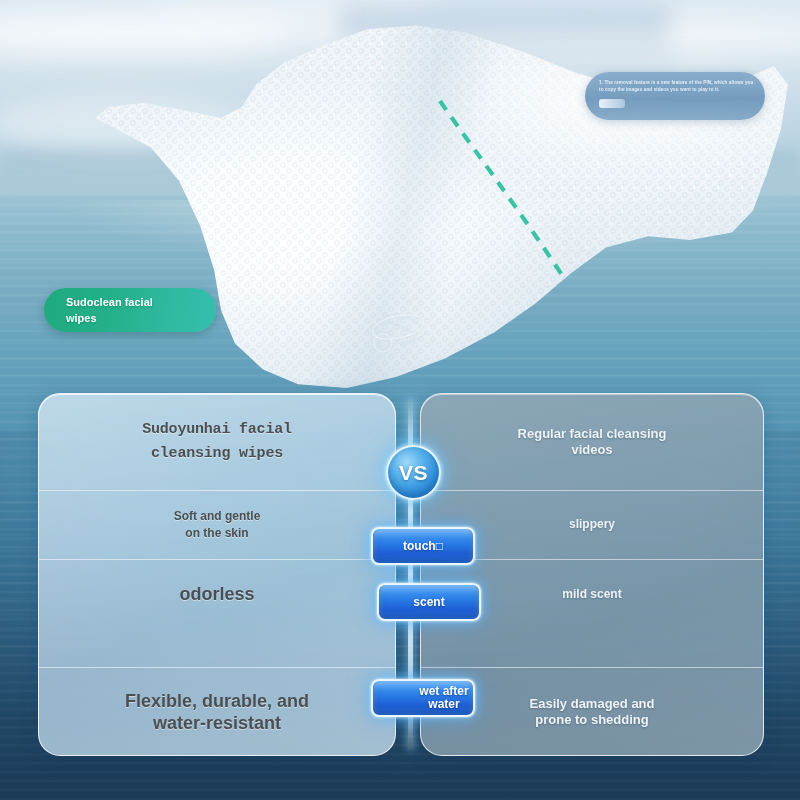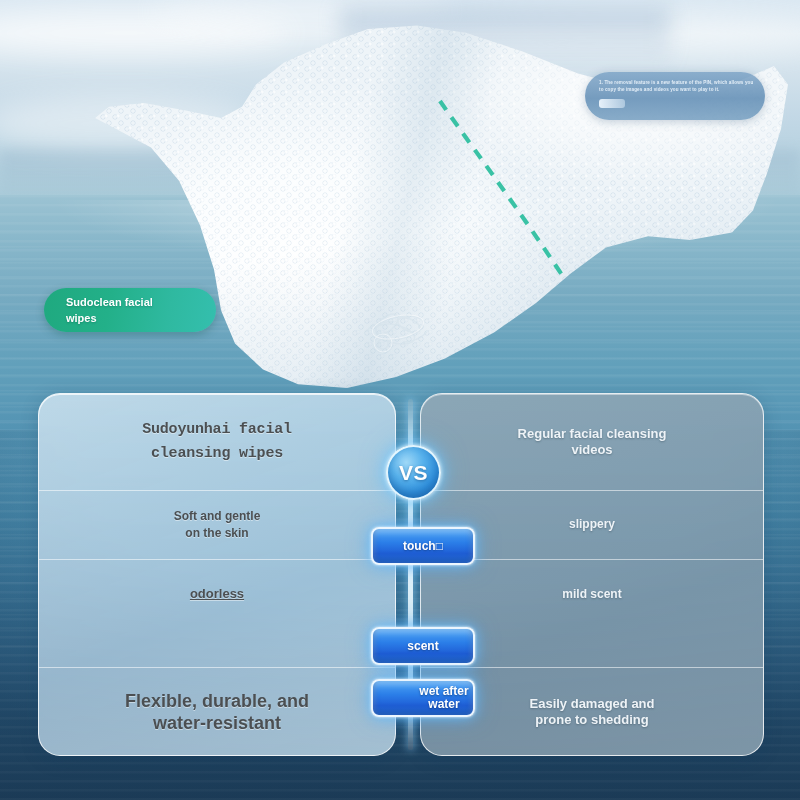--- a/index.html
+++ b/index.html
@@ -266,21 +266,21 @@
   .cell-text { white-space:pre-line; }
 
   
   .panel-left .cell-text {
     color:#4b4f52;
     font-weight:bold;
     text-shadow:0 1px 0 rgba(255,255,255,0.45);
   }
   .panel-left .r0 .cell-text { font-size:15px; line-height:24px; letter-spacing:-.2px;font-family:Liberation Mono, monospace; }
   .panel-left .r1 .cell-text { font-size:12px; line-height:17px; }
-  .panel-left .r2 .cell-text { font-size:13px; line-height:20px;text-decoration:underline; }
+  .panel-left .r2 .cell-text { font-size:18px; line-height:20px; }
   .panel-left .r3 .cell-text { font-size:18px; line-height:22px; }
 
   
   .panel-right .cell-text {
     color:#eef3f7;
     font-weight:bold;
     text-shadow:0 1px 2px rgba(50,70,85,0.45);
   }
   .panel-right .r0 .cell-text { font-size:13px; line-height:16px; }
   .panel-right .r1 .cell-text { font-size:12px; line-height:15px; }
@@ -346,21 +346,21 @@
   }
   .pill-label {
     color:#ffffff;
     font-size:12px;
     font-weight:bold;
     line-height:13px;
     white-space:pre-line;
     text-shadow:0 1px 2px rgba(10,45,105,0.6);
   }
   .pill.p1 { top:527px; }
-  .pill.p2 { top:627px; }
+  .pill.p2 { top:583px;margin-left:6px; }
   .pill.p3 { top:679px;padding-left:42px; }
 </style>
 </head>
 <body>
 
 <div id="stage">
 
   <div class="bg-sky"></div>
   <div class="cloud c1"></div>
   <div class="cloud c2"></div>

